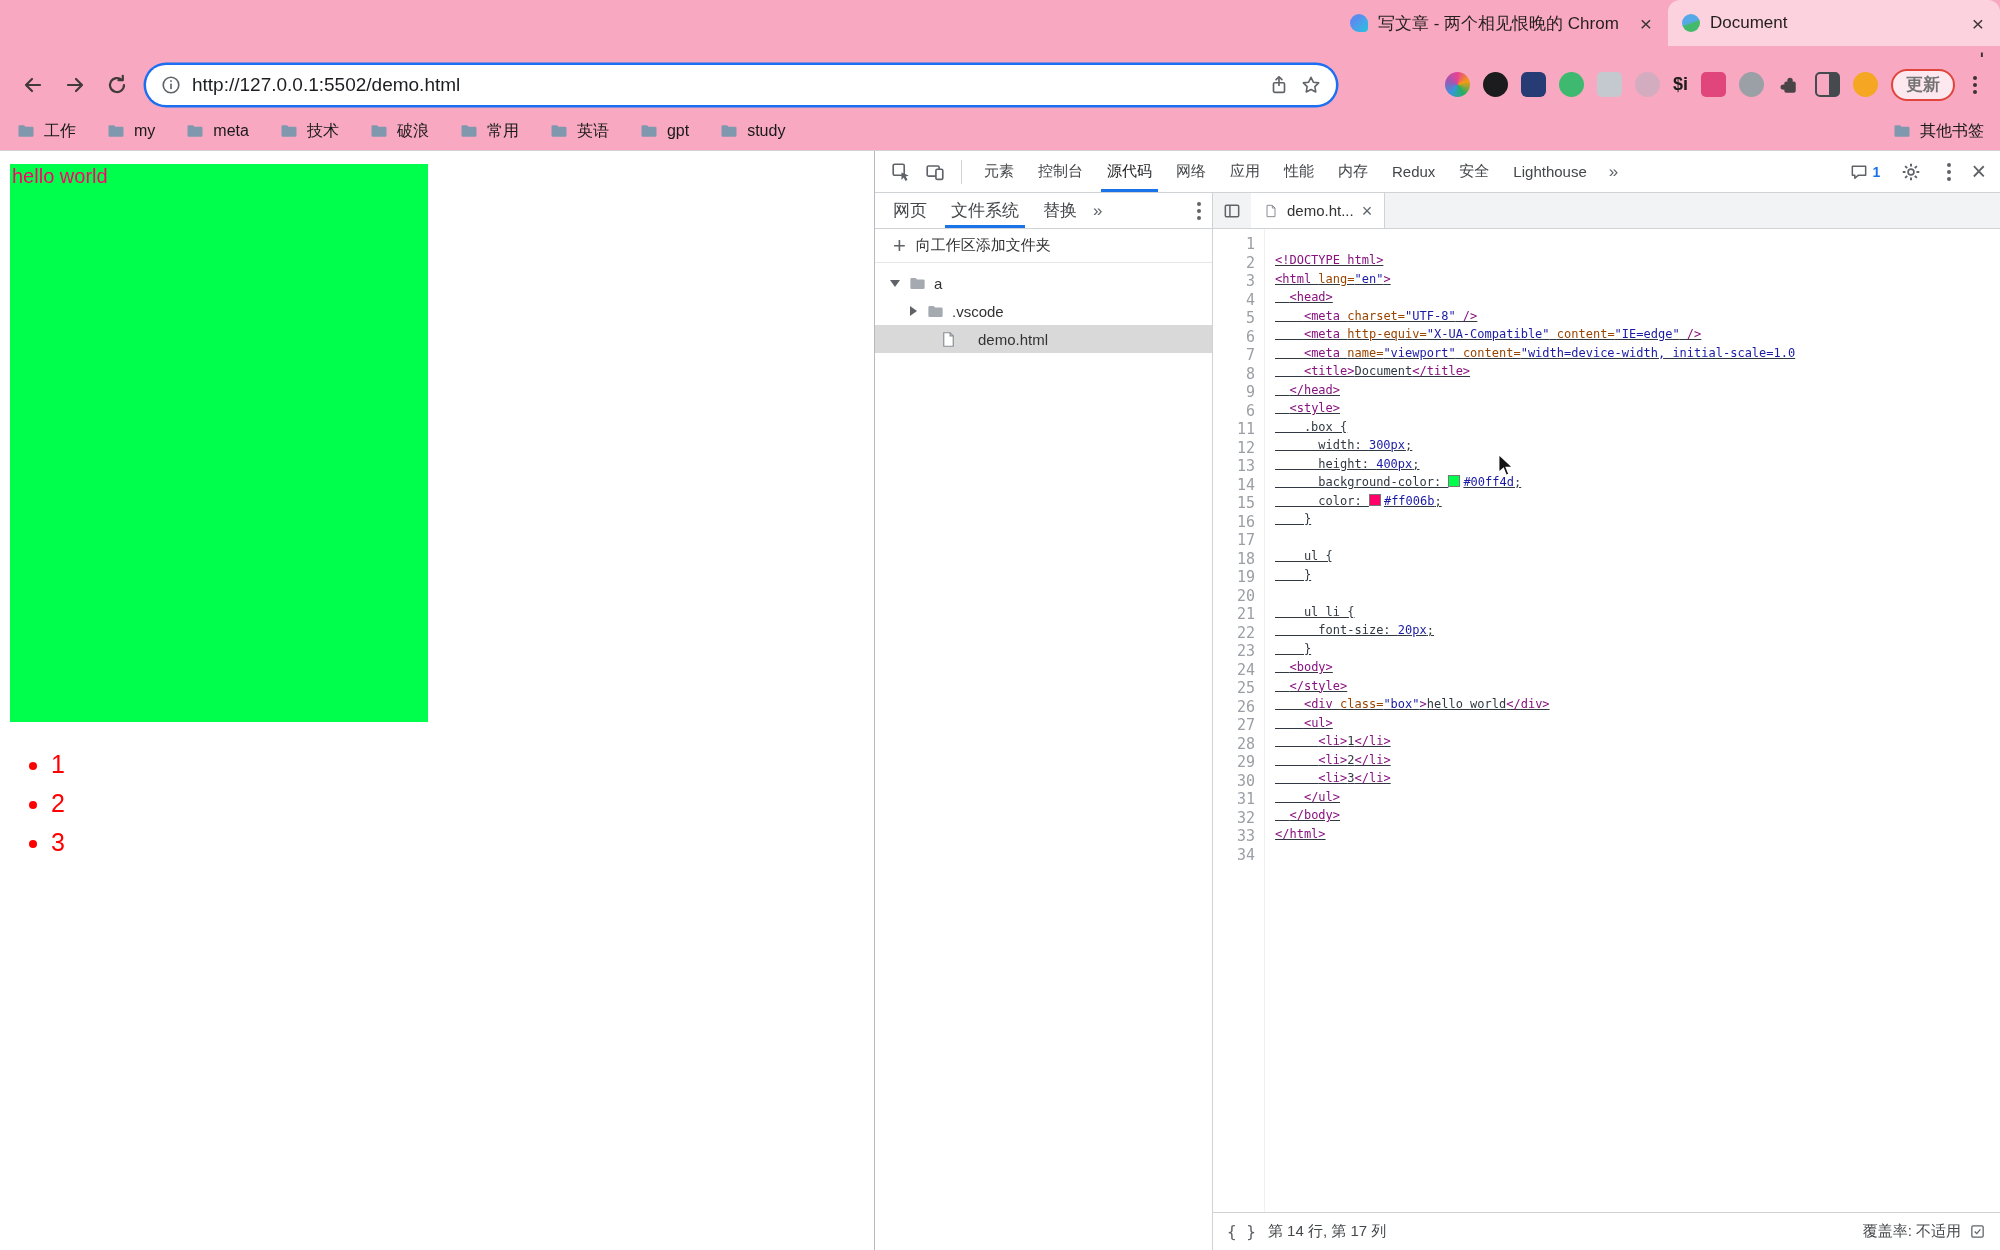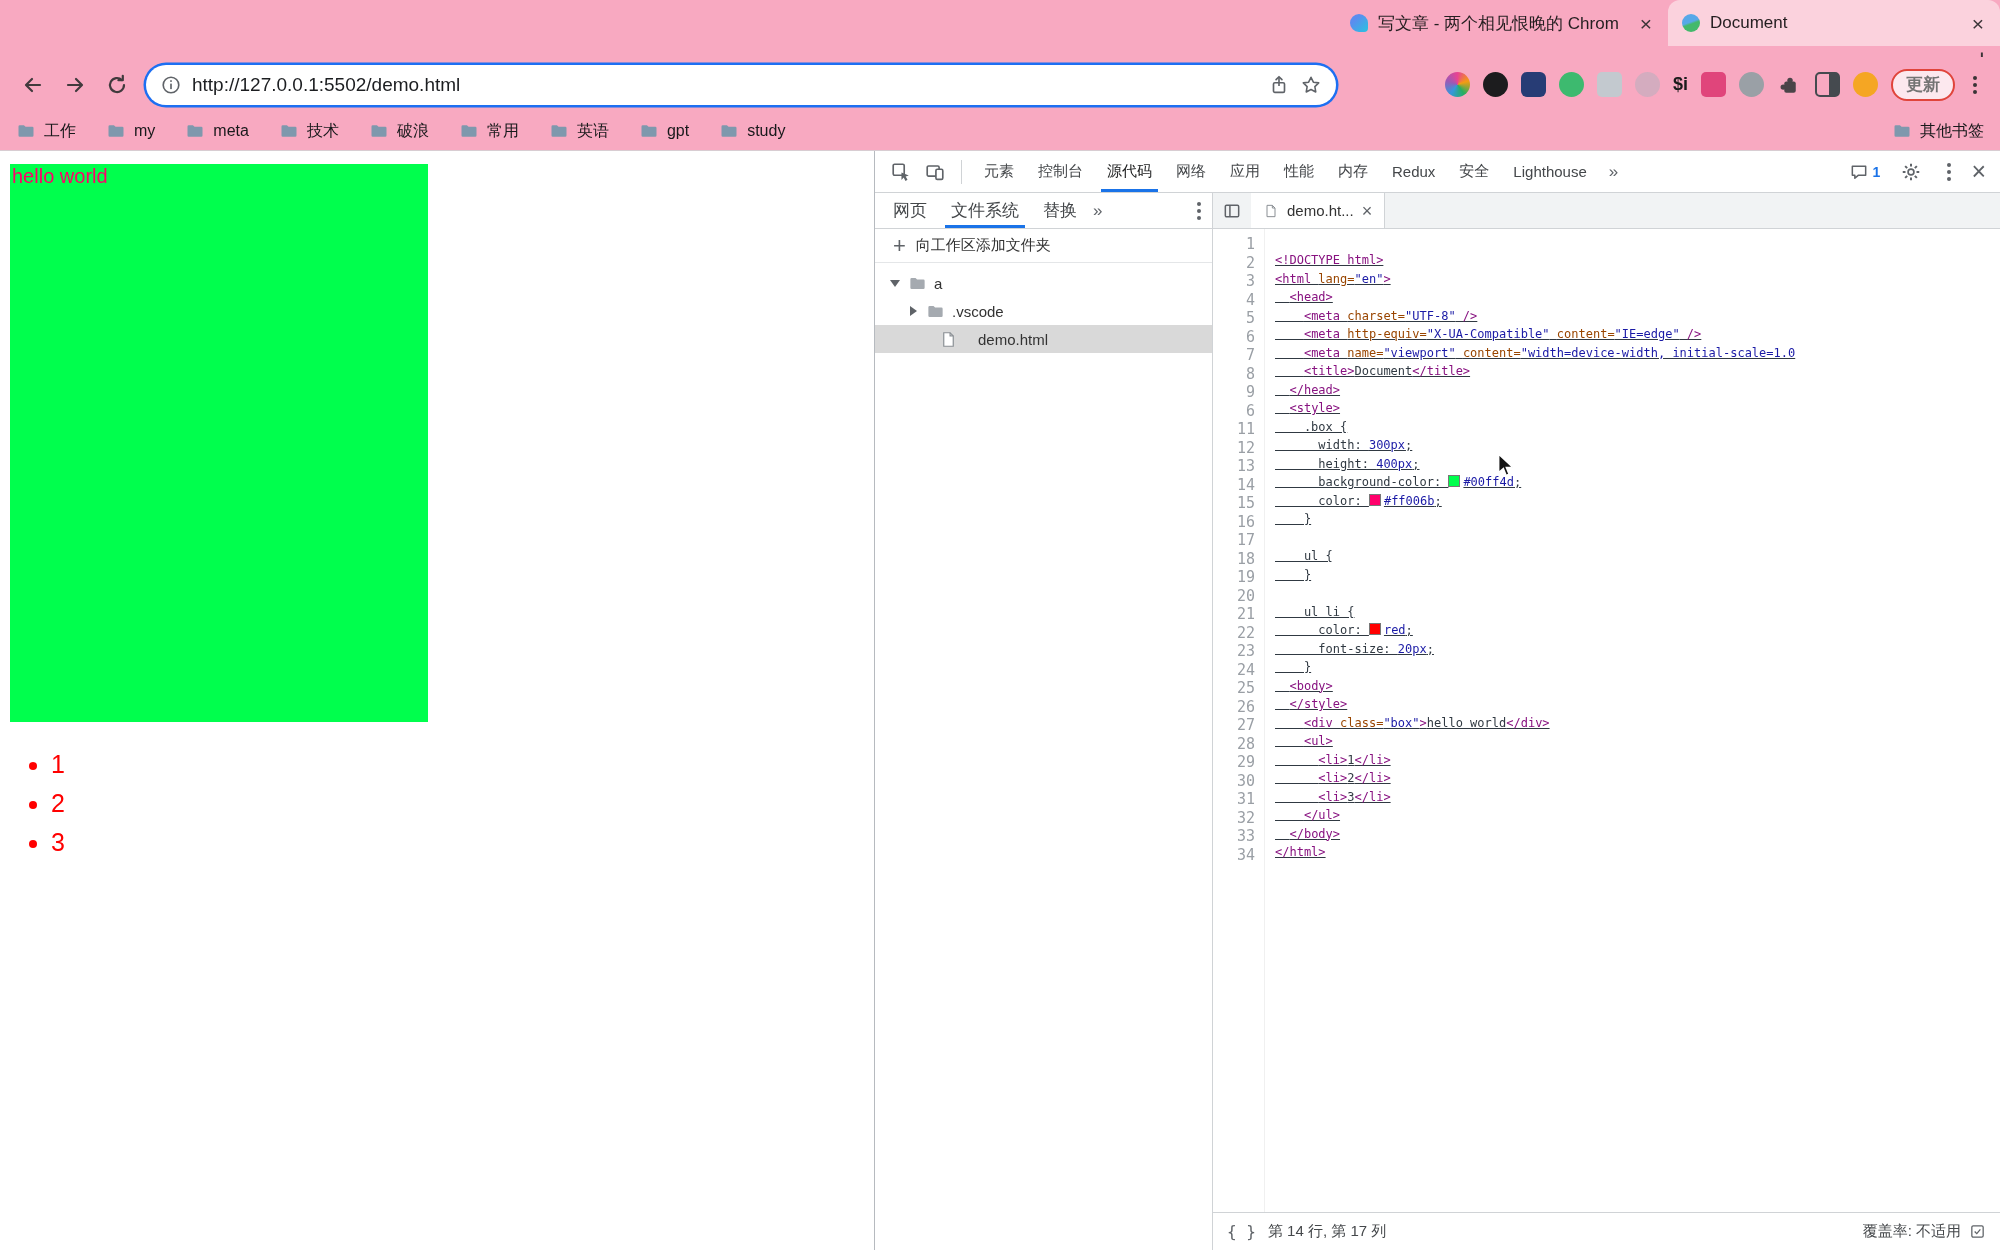--- a/index.html
+++ b/index.html
@@ -499,21 +499,20 @@
                 <div class="code-line"><span class="tk-plain">      width: </span><span class="tk-val">300px</span><span class="tk-plain">;</span></div>
                 <div class="code-line"><span class="tk-plain">      height: </span><span class="tk-val">400px</span><span class="tk-plain">;</span></div>
                 <div class="code-line"><span class="tk-plain">      background-color: </span><span class="swatch" style="background: rgb(0, 255, 77);"></span><span class="tk-val">#00ff4d</span><span class="tk-plain">;</span></div>
                 <div class="code-line"><span class="tk-plain">      color: </span><span class="swatch" style="background: rgb(255, 0, 107);"></span><span class="tk-val">#ff006b</span><span class="tk-plain">;</span></div>
                 <div class="code-line"><span class="tk-plain">    }</span></div>
                 <div class="code-line"></div>
                 <div class="code-line"><span class="tk-plain">    ul {</span></div>
                 <div class="code-line"><span class="tk-plain">    }</span></div>
                 <div class="code-line"></div>
                 <div class="code-line"><span class="tk-plain">    ul li {</span></div>
-                <div class="code-line"><span class="tk-plain">      color: </span><span class="swatch" style="background: rgb(255, 0, 0);"></span><span class="tk-val">red</span><span class="tk-plain">;</span></div>
                 <div class="code-line"><span class="tk-plain">      font-size: </span><span class="tk-val">20px</span><span class="tk-plain">;</span></div>
                 <div class="code-line"><span class="tk-plain">    }</span></div>
                 <div class="code-line"><span class="tk-plain">  </span><span class="tk-tag">&lt;body&gt;</span></div>
                 <div class="code-line"><span class="tk-plain">  </span><span class="tk-tag">&lt;/style&gt;</span></div>
                 <div class="code-line"><span class="tk-plain">    </span><span class="tk-tag">&lt;div </span><span class="tk-attr">class=</span><span class="tk-str">"box"</span><span class="tk-tag">&gt;</span><span class="tk-plain">hello world</span><span class="tk-tag">&lt;/div&gt;</span></div>
                 <div class="code-line"><span class="tk-plain">    </span><span class="tk-tag">&lt;ul&gt;</span></div>
                 <div class="code-line"><span class="tk-plain">      </span><span class="tk-tag">&lt;li&gt;</span><span class="tk-plain">1</span><span class="tk-tag">&lt;/li&gt;</span></div>
                 <div class="code-line"><span class="tk-plain">      </span><span class="tk-tag">&lt;li&gt;</span><span class="tk-plain">2</span><span class="tk-tag">&lt;/li&gt;</span></div>
                 <div class="code-line"><span class="tk-plain">      </span><span class="tk-tag">&lt;li&gt;</span><span class="tk-plain">3</span><span class="tk-tag">&lt;/li&gt;</span></div>
                 <div class="code-line"><span class="tk-plain">    </span><span class="tk-tag">&lt;/ul&gt;</span></div>

